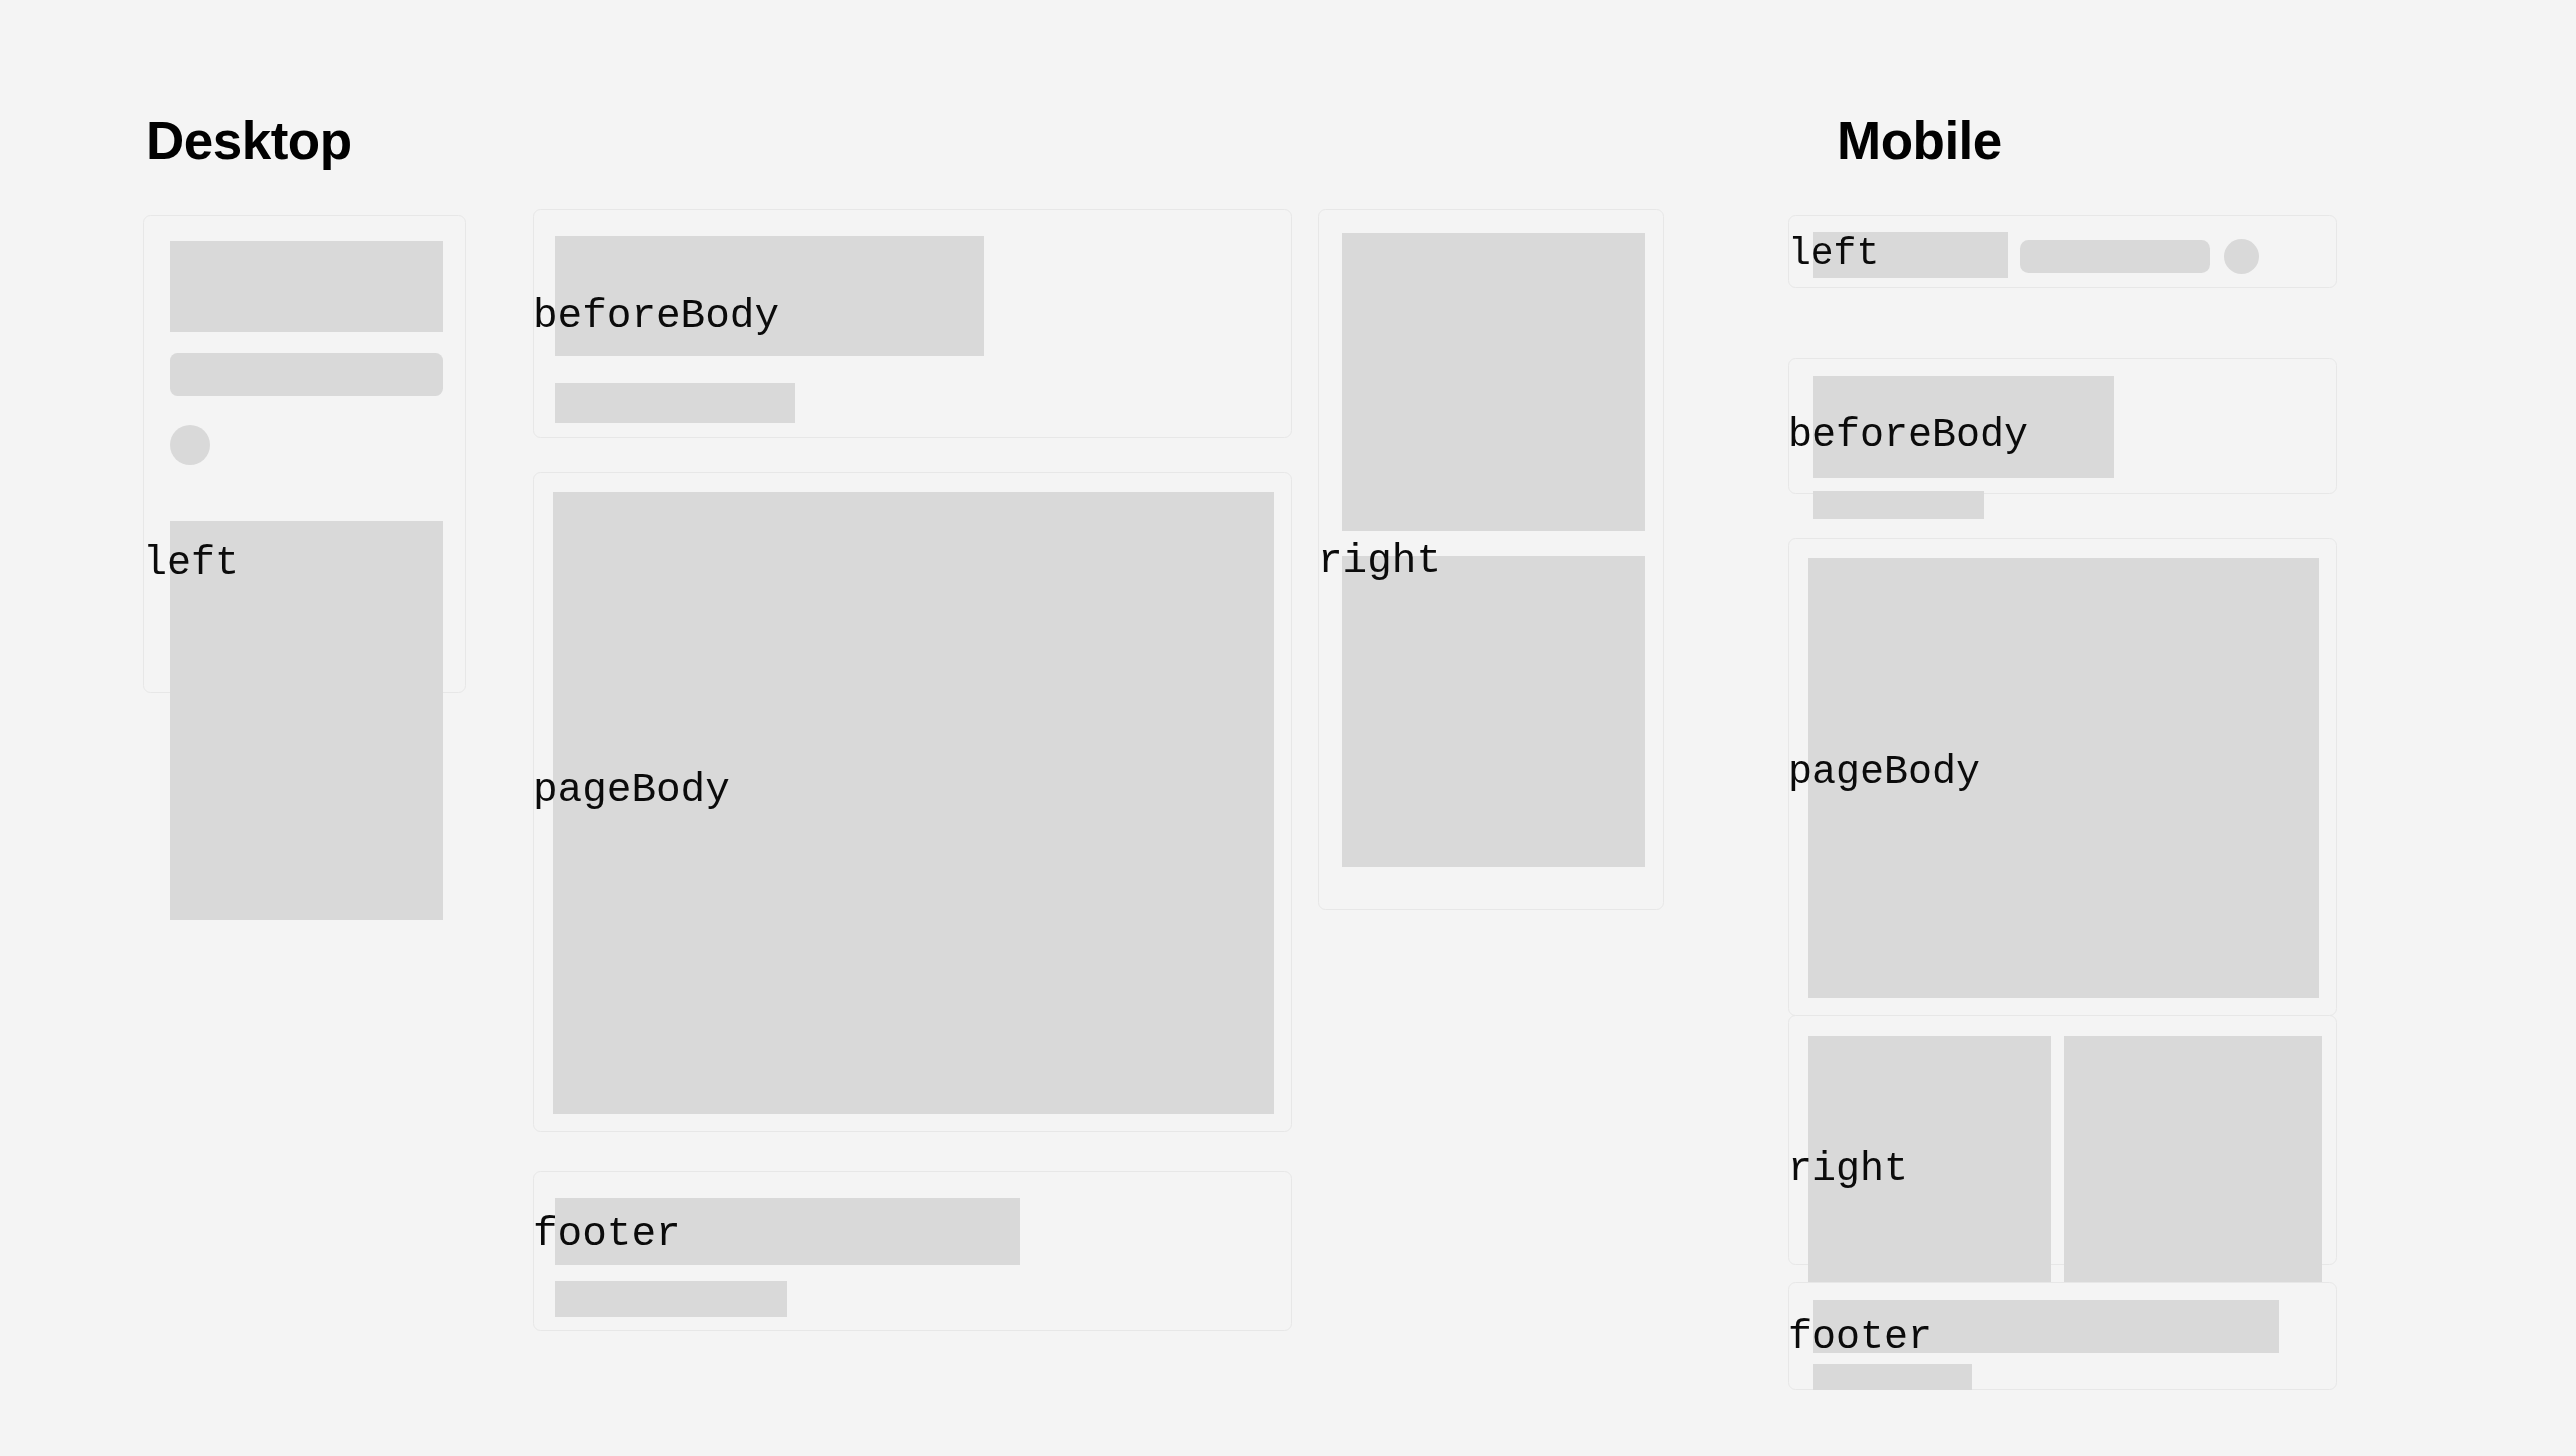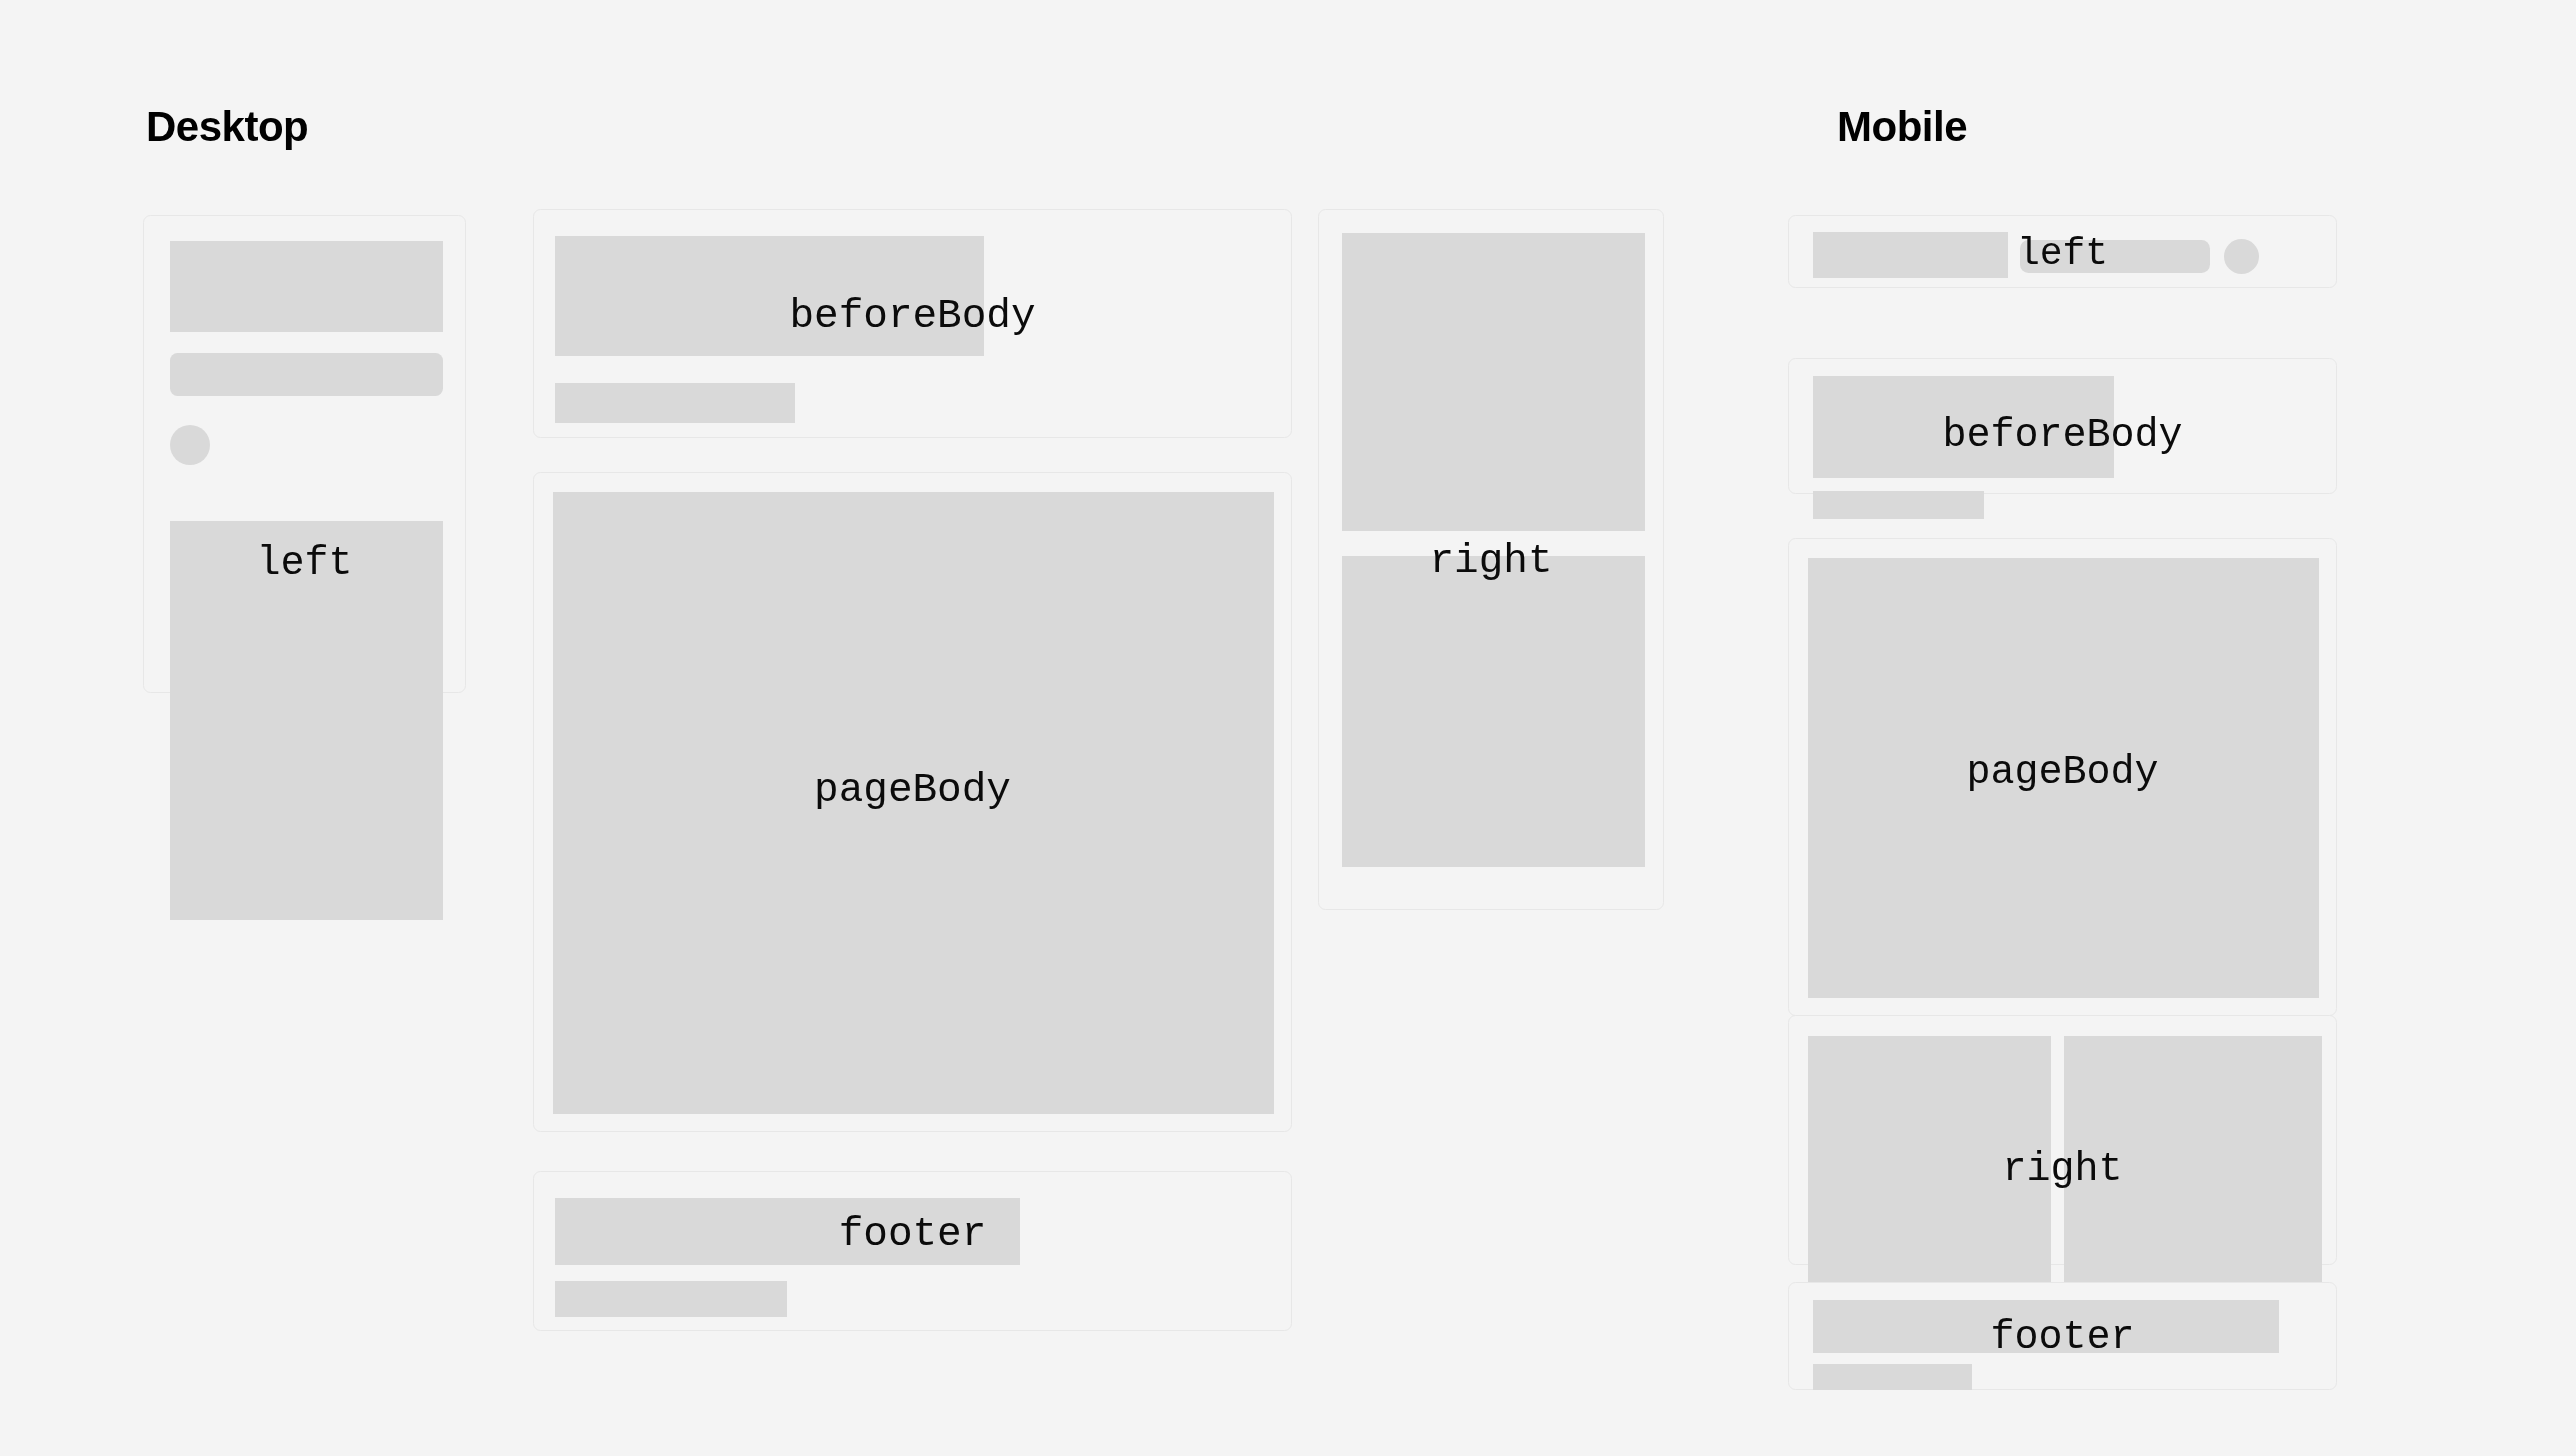--- a/index.html
+++ b/index.html
@@ -14,21 +14,21 @@
     font-family: "Liberation Sans", sans-serif;
     overflow: hidden;
     position: relative;
   }
 
   
   .section-title {
     position: absolute;
     font-family: "Liberation Sans", sans-serif;
     font-weight: bold;
-    font-size: 42px;
+    font-size: 53px;
     line-height: 1;
     color: #010101;
     letter-spacing: -0.5px;
     white-space: pre;
   }
   #desktop-title { left: 146px; top: 78px; }
   #mobile-title  { left: 1793px; top: 78px; margin-left: 44px; }
 
   
   .panel {
@@ -47,21 +47,20 @@
   .sk.rounded { border-radius: 9.4px; }
   .sk.circle  { border-radius: 50%; }
 
   
   .slot-label {
     position: absolute;
     font-family: "Liberation Mono", "DejaVu Sans Mono", monospace;
     color: #0b0b0b;
     white-space: pre;
     pointer-events: none;
-    text-align: center;
     line-height: 1;
   }
 
   
 
   
   #desktop-left-panel {
     left: 143px; top: 215px; width: 323px; height: 478px;
   }
   #desktop-left-panel .b1 { left: 26px; top: 24.5px;  width: 273px; height: 91px; }

